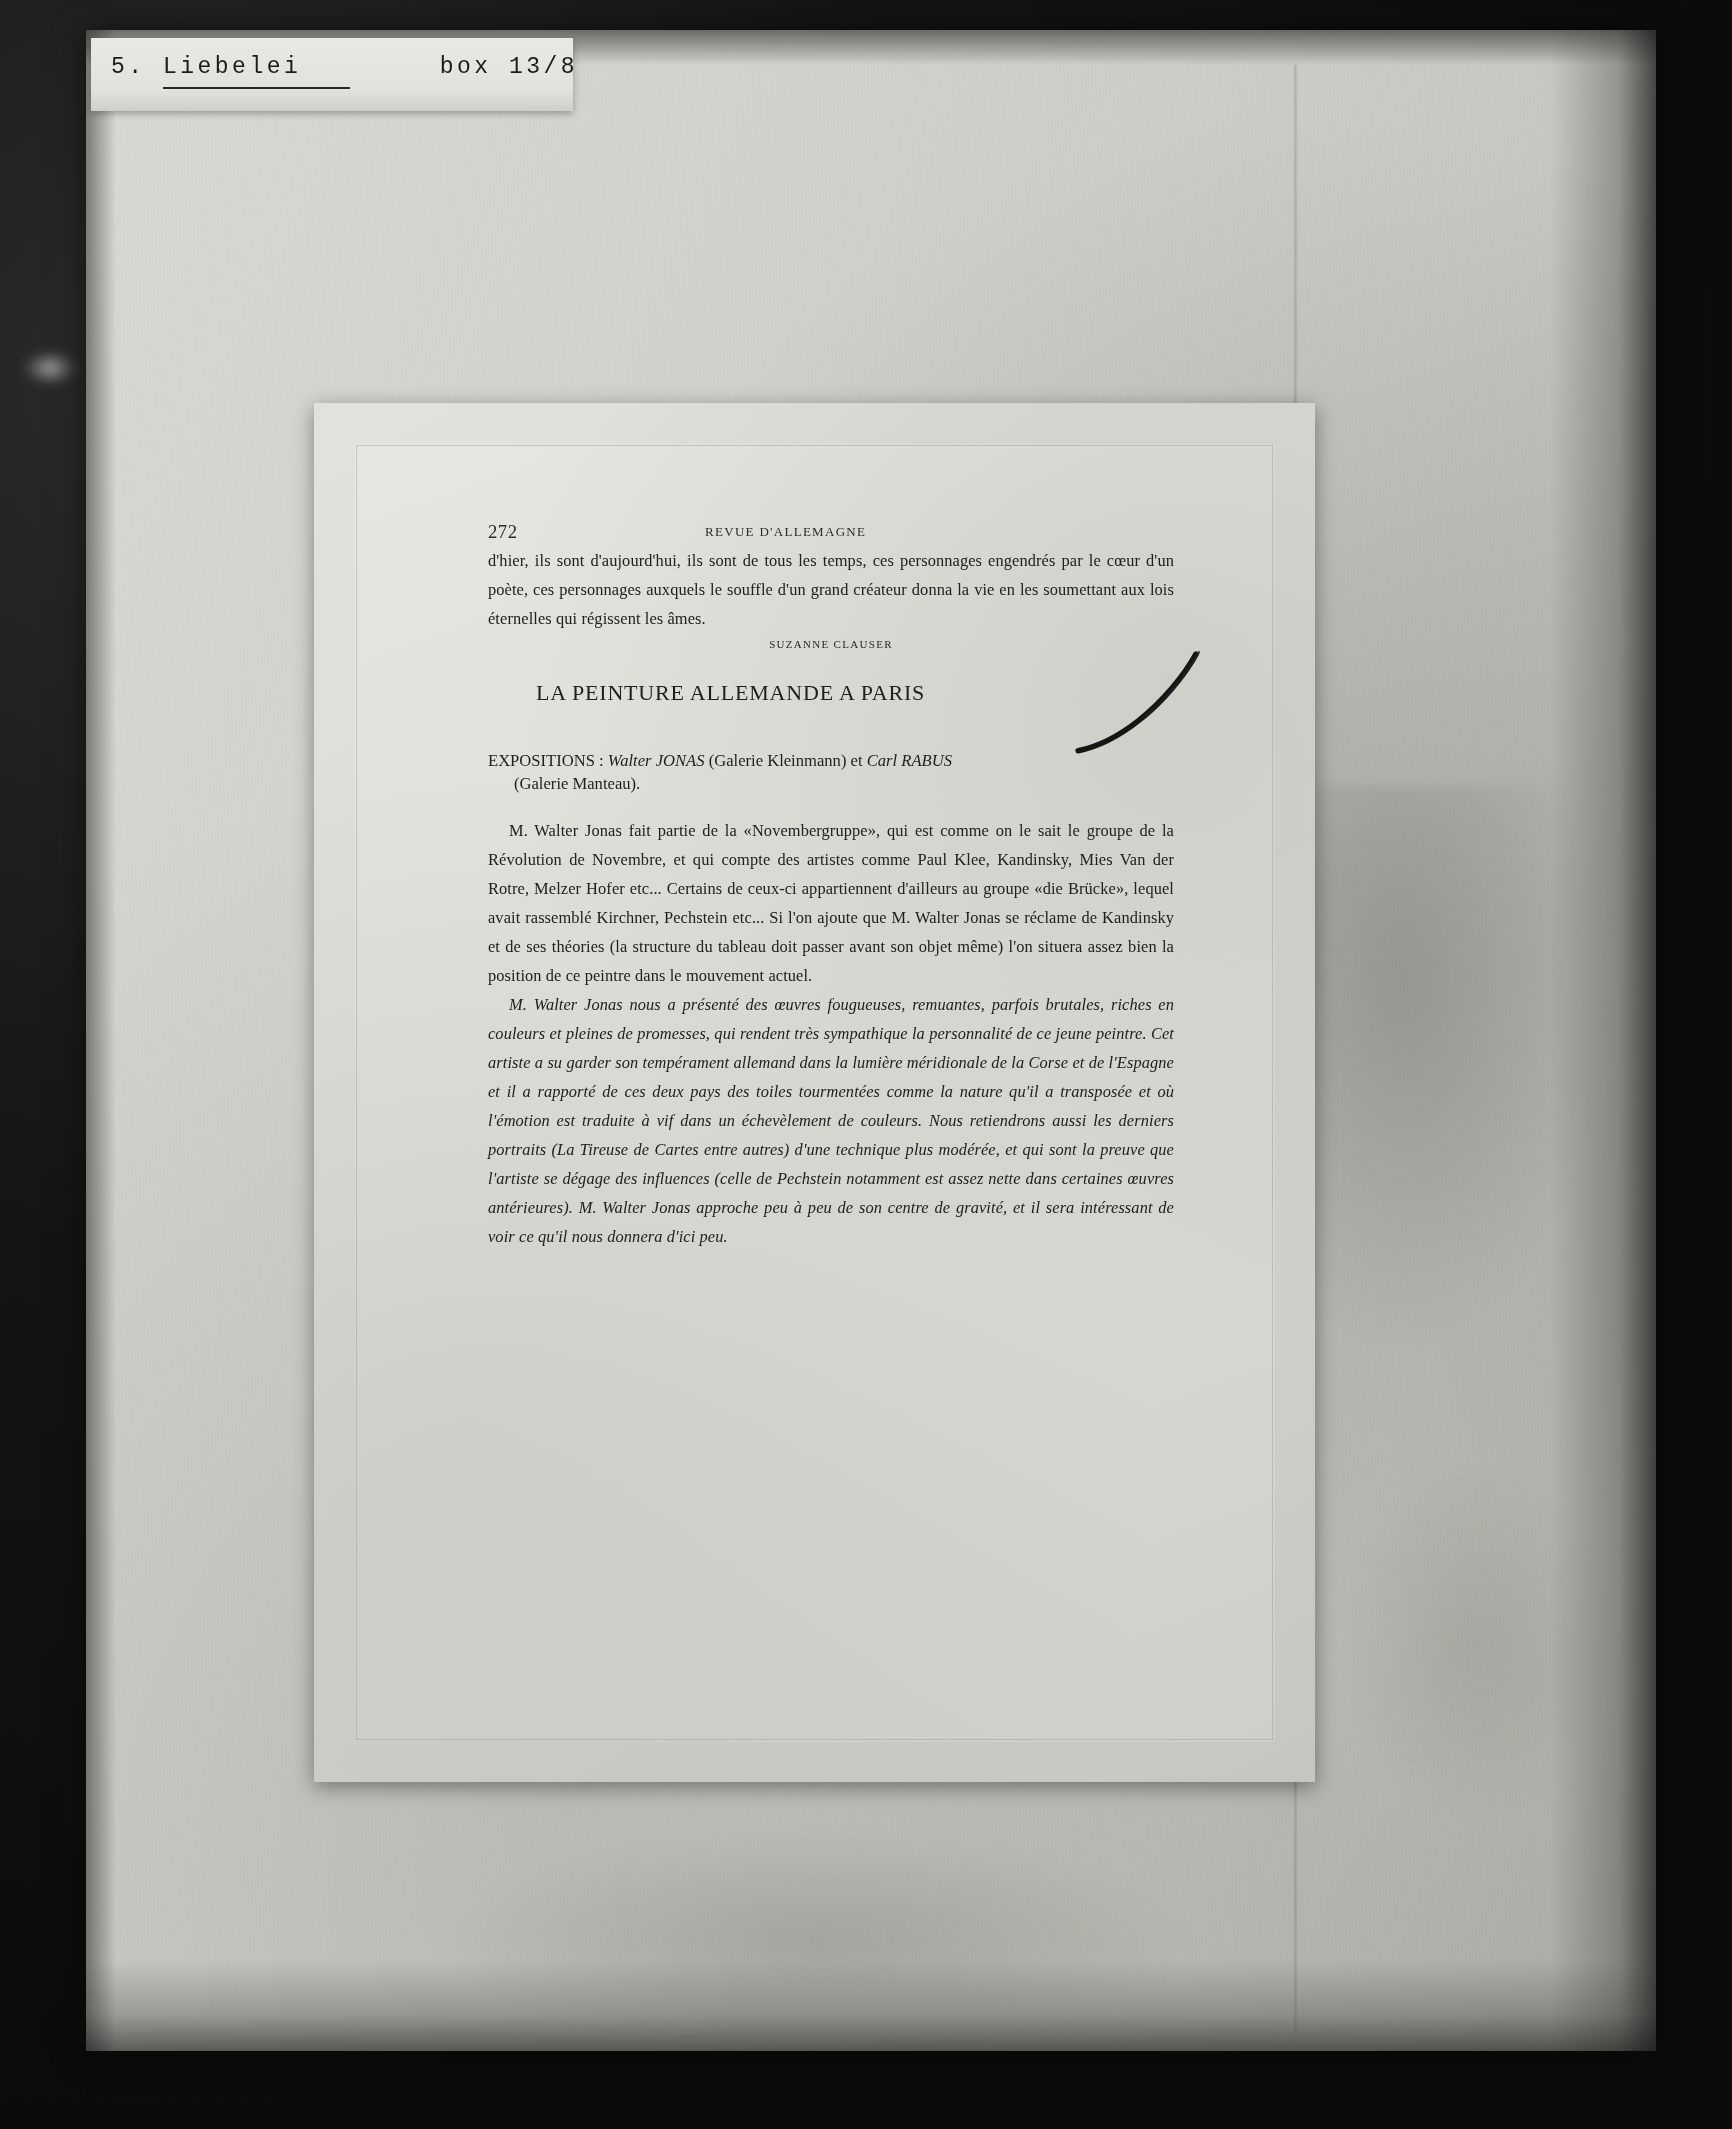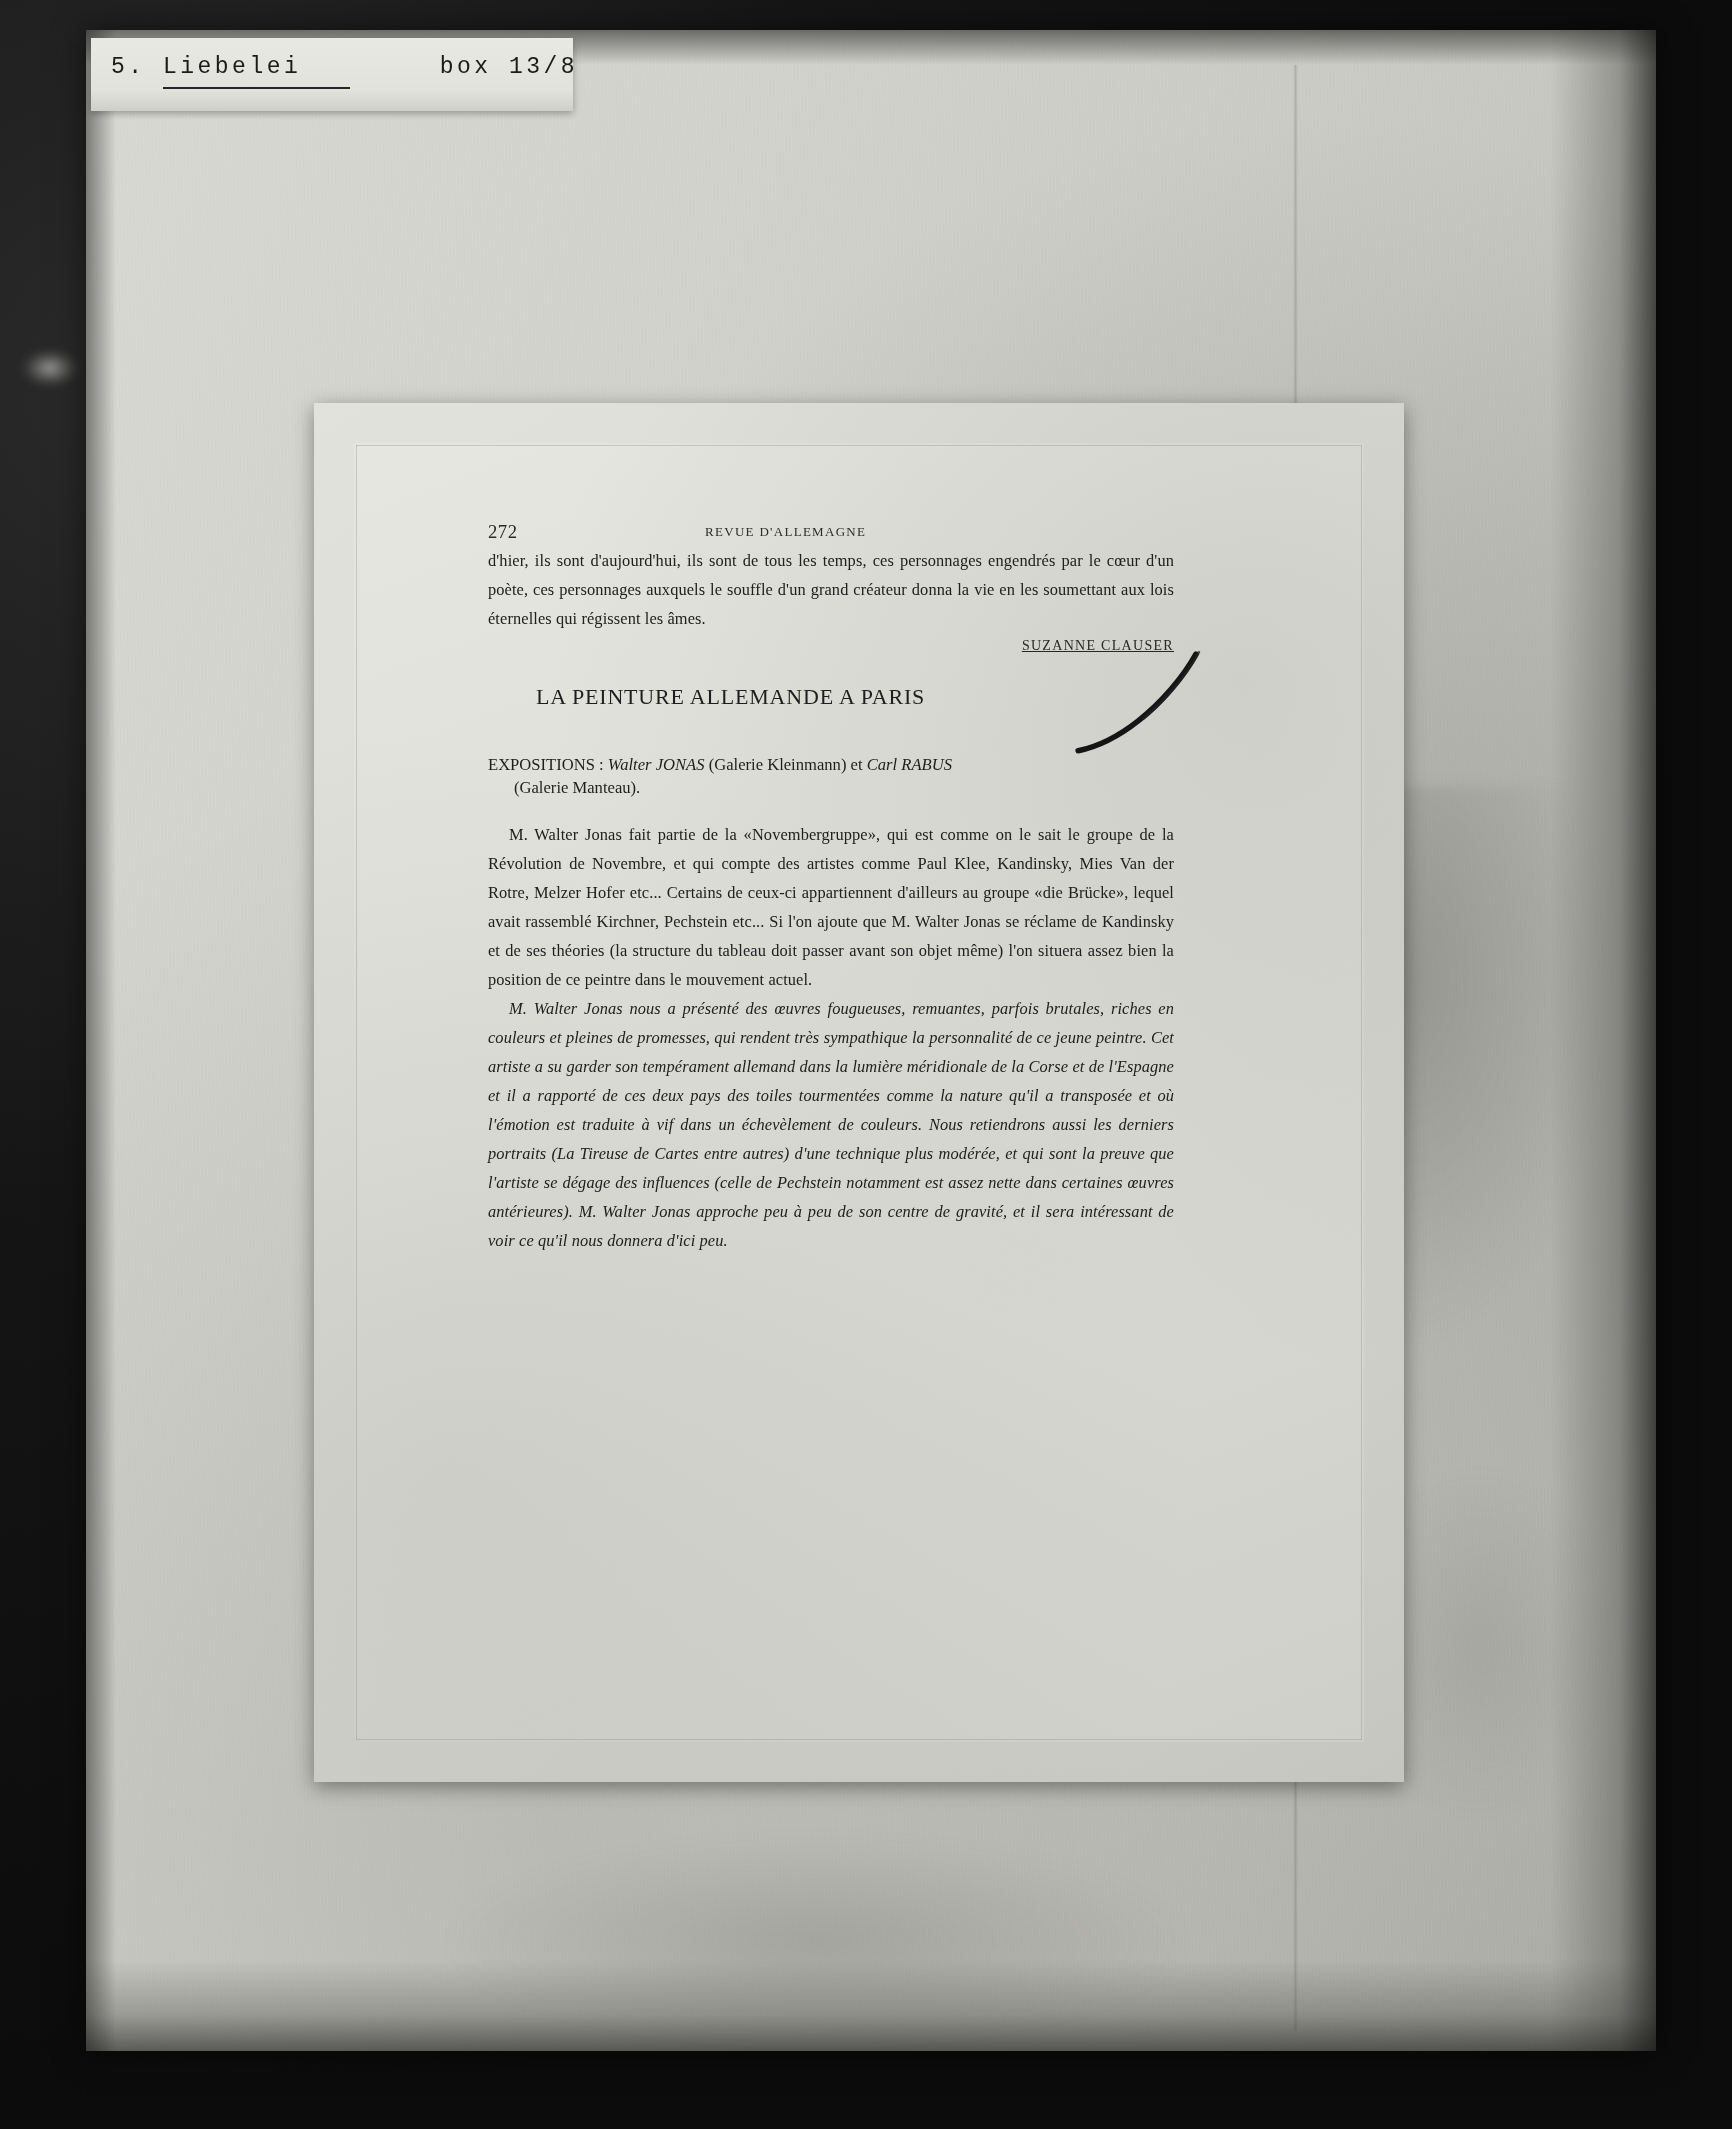--- a/index.html
+++ b/index.html
@@ -107,21 +107,21 @@
     width: 187px;
     height: 2px;
     background: #262626;
   }
 
   
   .clipping {
     position: absolute;
     left: 314px;
     top: 403px;
-    width: 1090px;
+    width: 1001px;
     height: 1379px;
     background: linear-gradient(150deg, #e2e2dd 0%, #dcdcd7 38%, #d3d3ce 66%, #c6c6c0 100%);
     box-shadow: 0 5px 19px rgba(0,0,0,0.40);
   }
   .clipping-inner {
     position: absolute;
     left: 40px;
     top: 40px;
     right: 40px;
     bottom: 40px;
@@ -175,26 +175,25 @@
     line-height: 29px;
     text-align: justify;
     color: #202020;
     margin: 0;
     letter-spacing: 0.1px;
   }
   .para.cont { text-indent: 0; }
   .para.ind { text-indent: 21px; }
 
   .byline {
-    text-align: right;
-    font-size: 14px;
+    text-align: center;
+    font-size: 11px;
     letter-spacing: 1.3px;
     margin-top: 5px;
     color: #272727;
-    text-decoration: underline;
   }
 
   .section-title {
     margin-top: 30px;
     margin-left: 48px;
     font-size: 22px;
     letter-spacing: 0.8px;
     color: #1e1e1e;
   }
 

